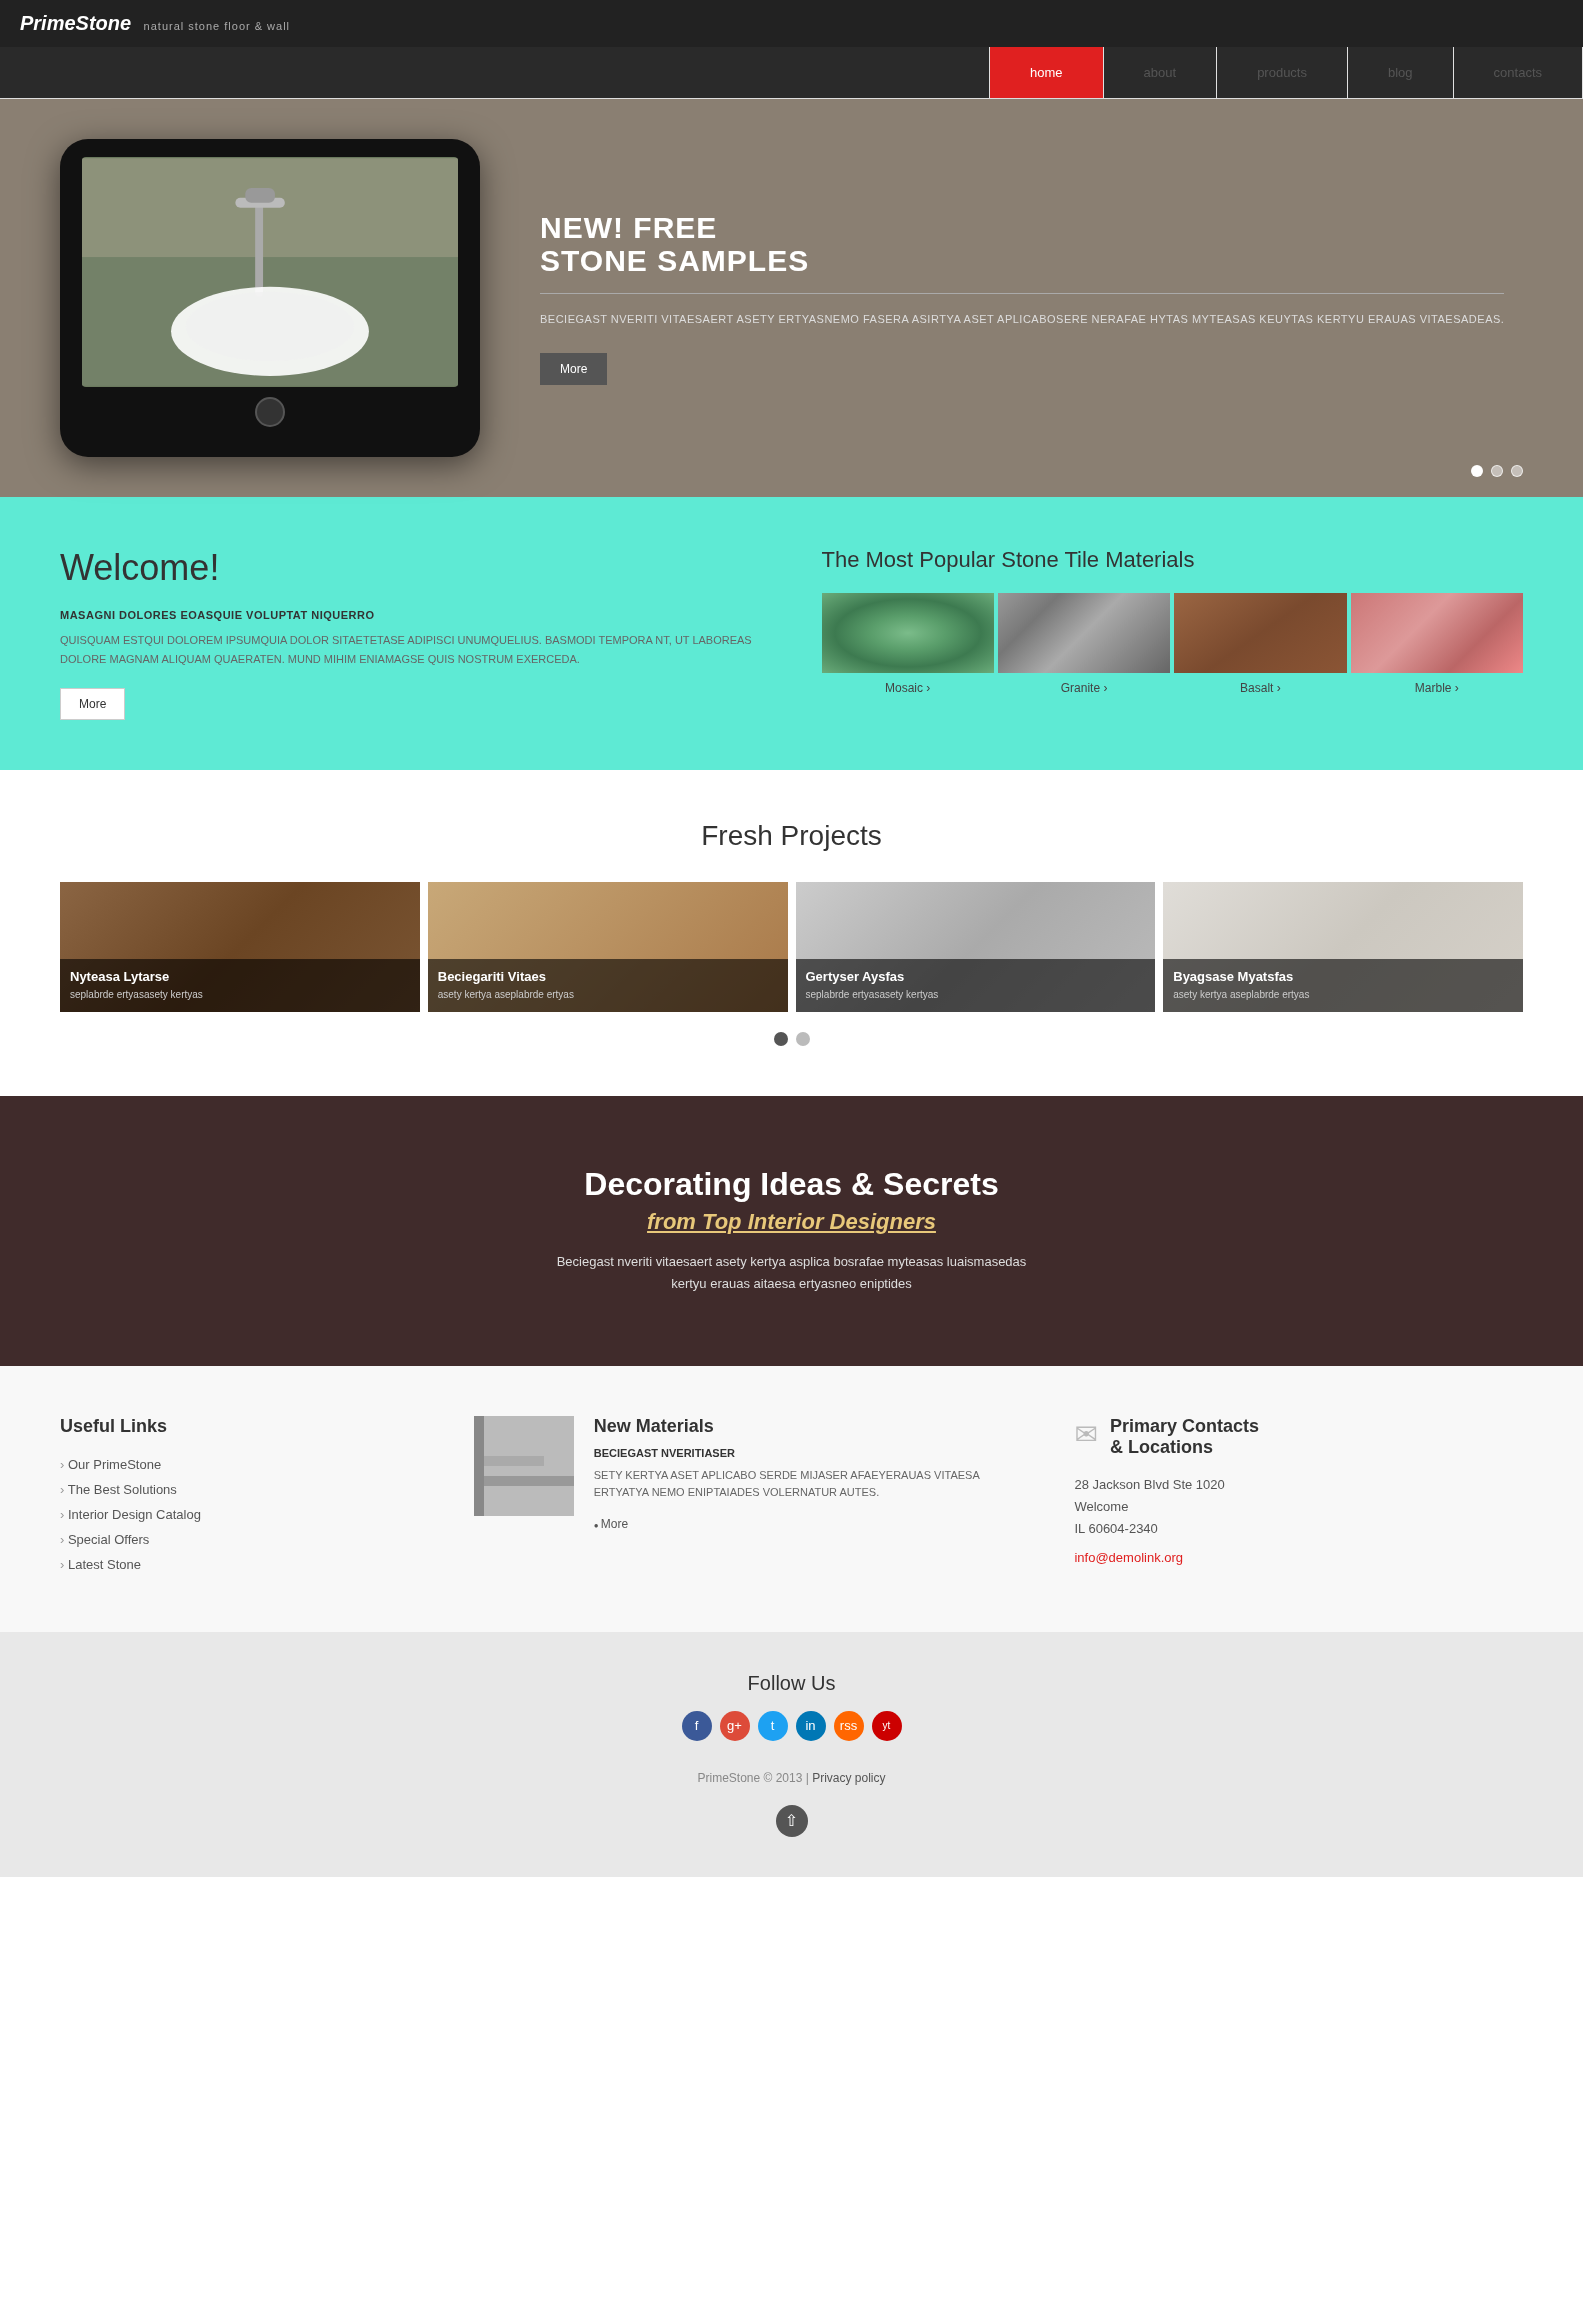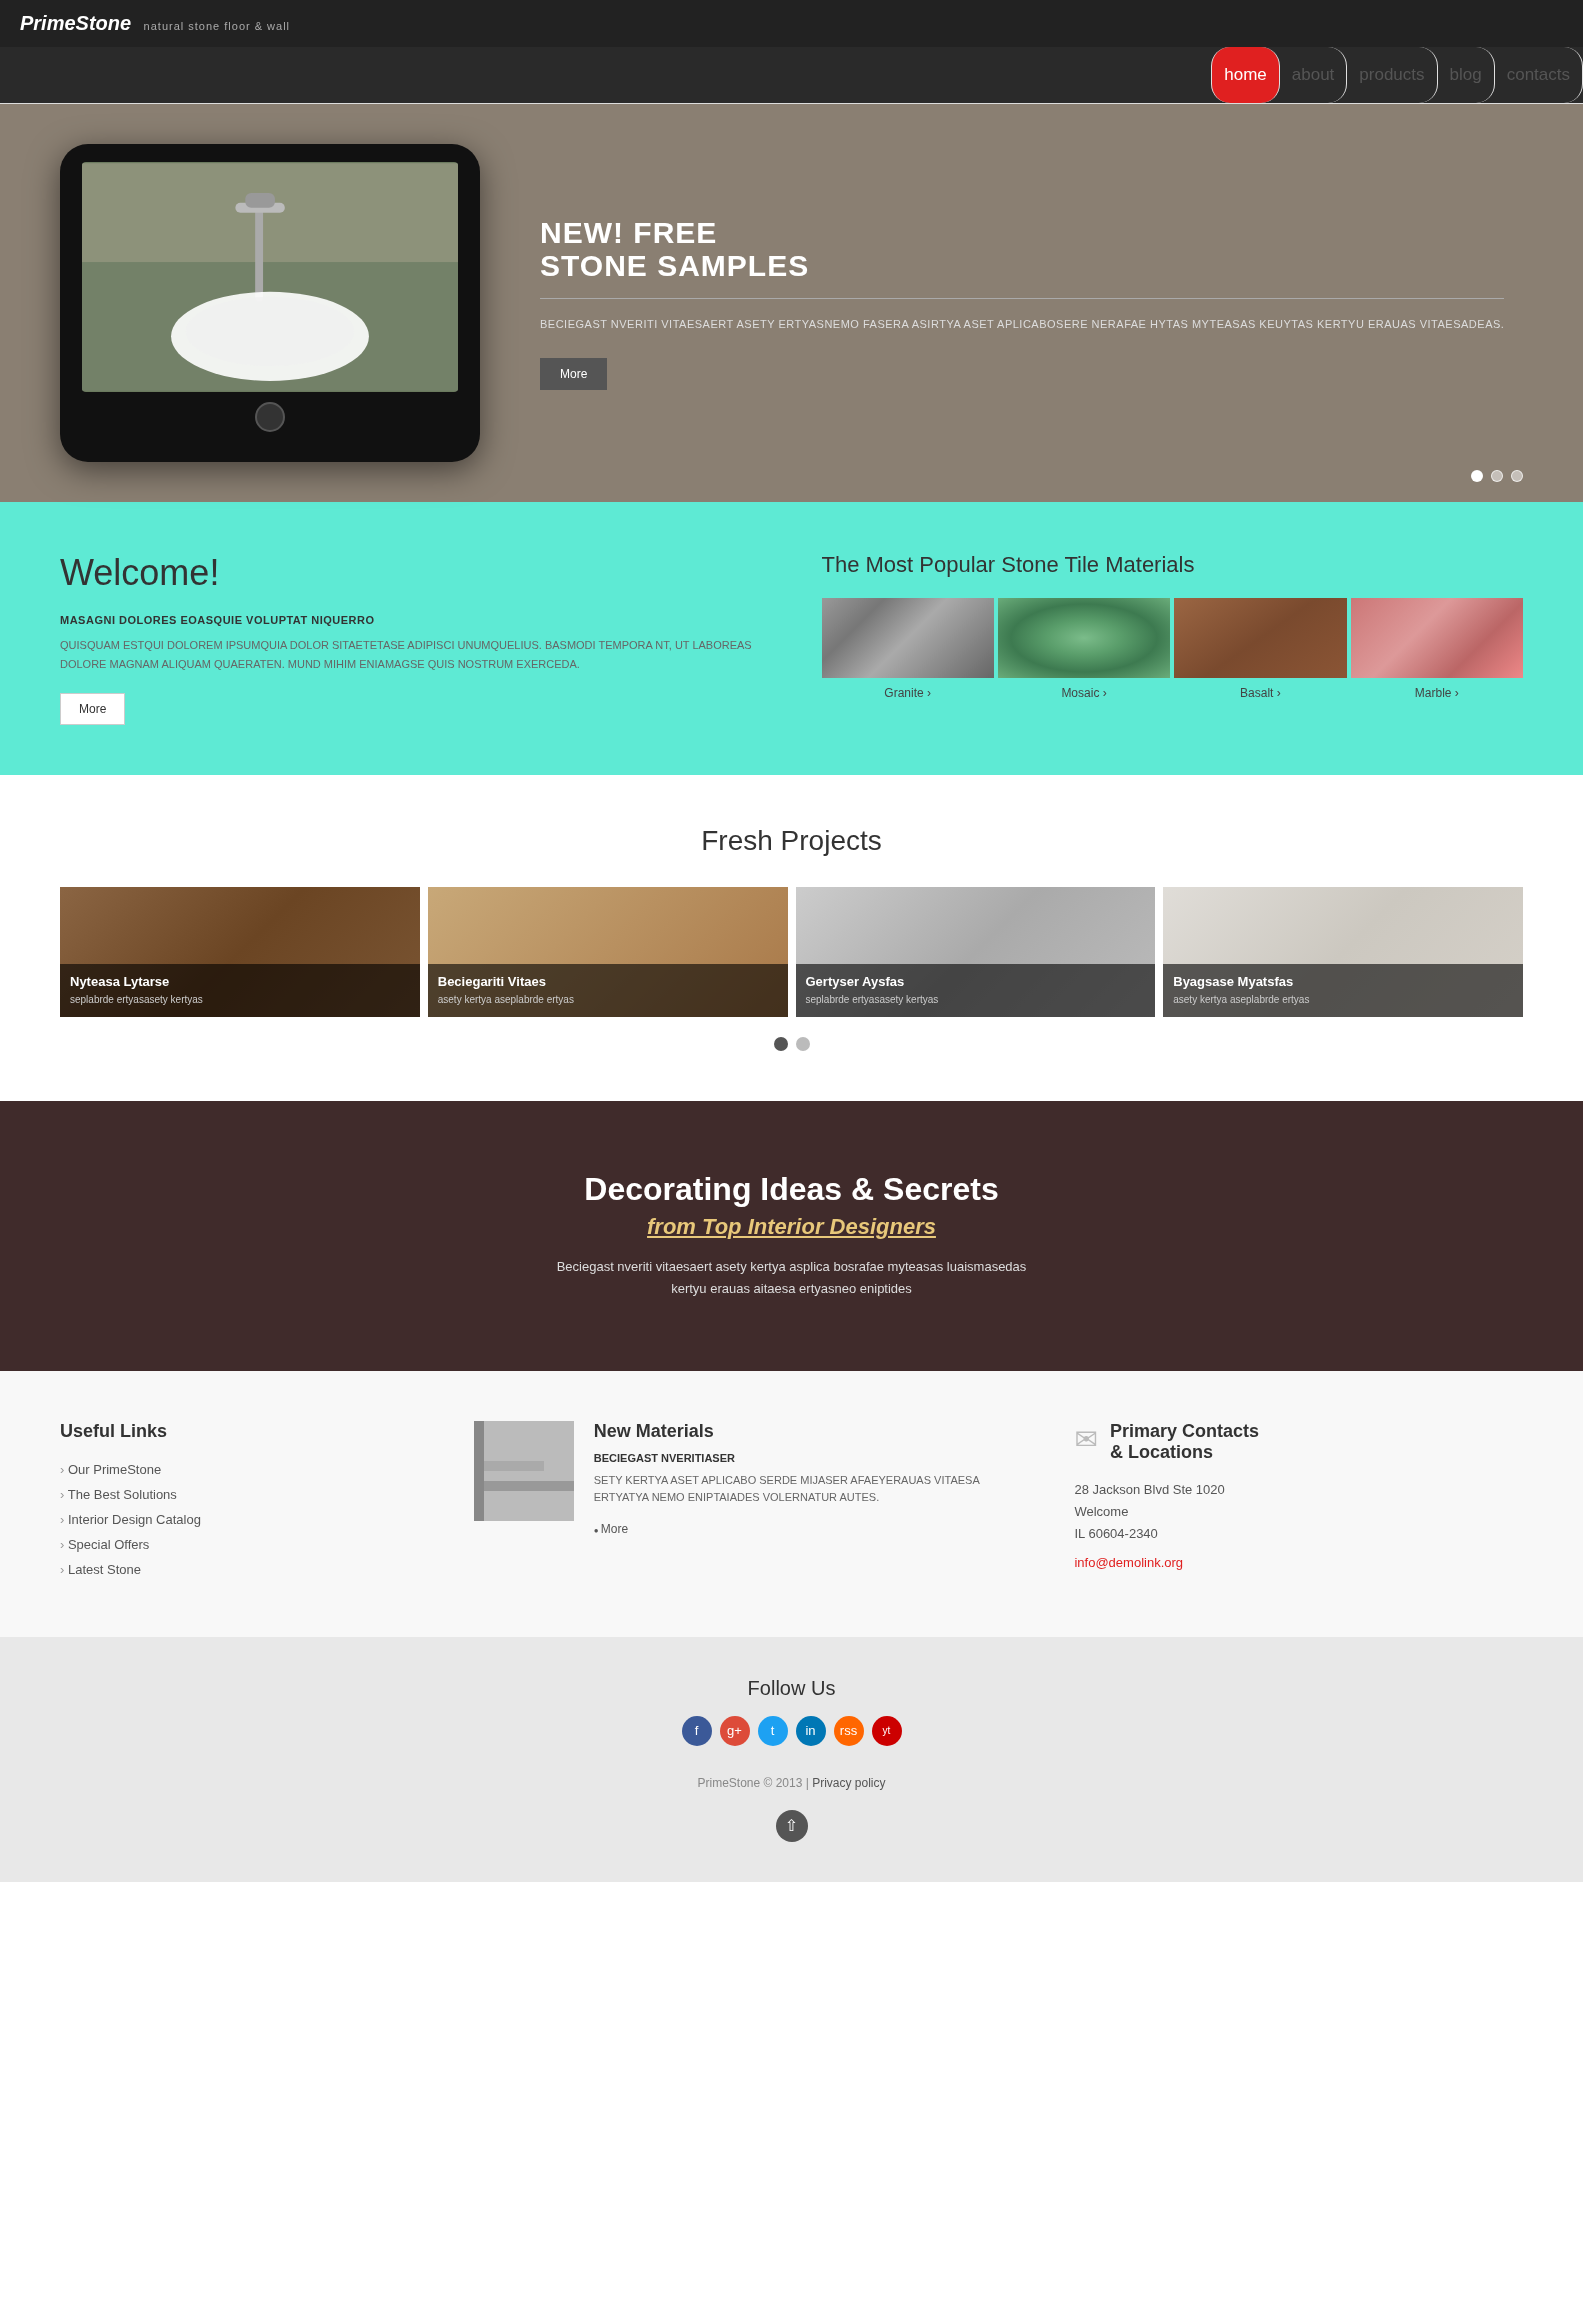--- a/index.html
+++ b/index.html
@@ -28,27 +28,26 @@
     
     .nav {
       display: flex;
       justify-content: flex-end;
       background: #fff;
       border-bottom: 1px solid #ddd;
       padding: 0;
     }
     .nav a {
       display: inline-block;
-      padding: 18px 12px;
+      padding: 18px 40px;
       text-decoration: none;
       color: #555;
-      font-size: 17px;
+      font-size: 13px;
       text-transform: lowercase;
       border-right: 1px solid #e0e0e0;
-      border-radius: 19px;
     }
     .nav a:first-child { border-left: 1px solid #e0e0e0; }
     .nav a.active {
       background: #e02020;
       color: #fff;
     }
 
     
     .hero {
       background: #8a7f72;
@@ -519,26 +518,26 @@
   <div class="welcome-left">
     <h2 class="welcome-title">Welcome!</h2>
     <p class="welcome-subtitle">MASAGNI DOLORES EOASQUIE VOLUPTAT NIQUERRO</p>
     <p class="welcome-text">QUISQUAM ESTQUI DOLOREM IPSUMQUIA DOLOR SITAETETASE ADIPISCI UNUMQUELIUS. BASMODI TEMPORA NT, UT LABOREAS DOLORE MAGNAM ALIQUAM QUAERATEN. MUND MIHIM ENIAMAGSE QUIS NOSTRUM EXERCEDA.</p>
     <button class="btn-more-dark">More</button>
   </div>
   <div class="welcome-right">
     <h3 class="popular-title">The Most Popular Stone Tile Materials</h3>
     <div class="stone-grid">
       <div class="stone-item">
+        <div class="stone-img-mosaic stone-img"></div>
+        <div class="stone-label">Mosaic</div>
+      </div>
+      <div class="stone-item">
         <div class="stone-img-granite stone-img"></div>
         <div class="stone-label">Granite</div>
-      </div>
-      <div class="stone-item">
-        <div class="stone-img-mosaic stone-img"></div>
-        <div class="stone-label">Mosaic</div>
       </div>
       <div class="stone-item">
         <div class="stone-img-basalt stone-img"></div>
         <div class="stone-label">Basalt</div>
       </div>
       <div class="stone-item">
         <div class="stone-img-marble stone-img"></div>
         <div class="stone-label">Marble</div>
       </div>
     </div>

